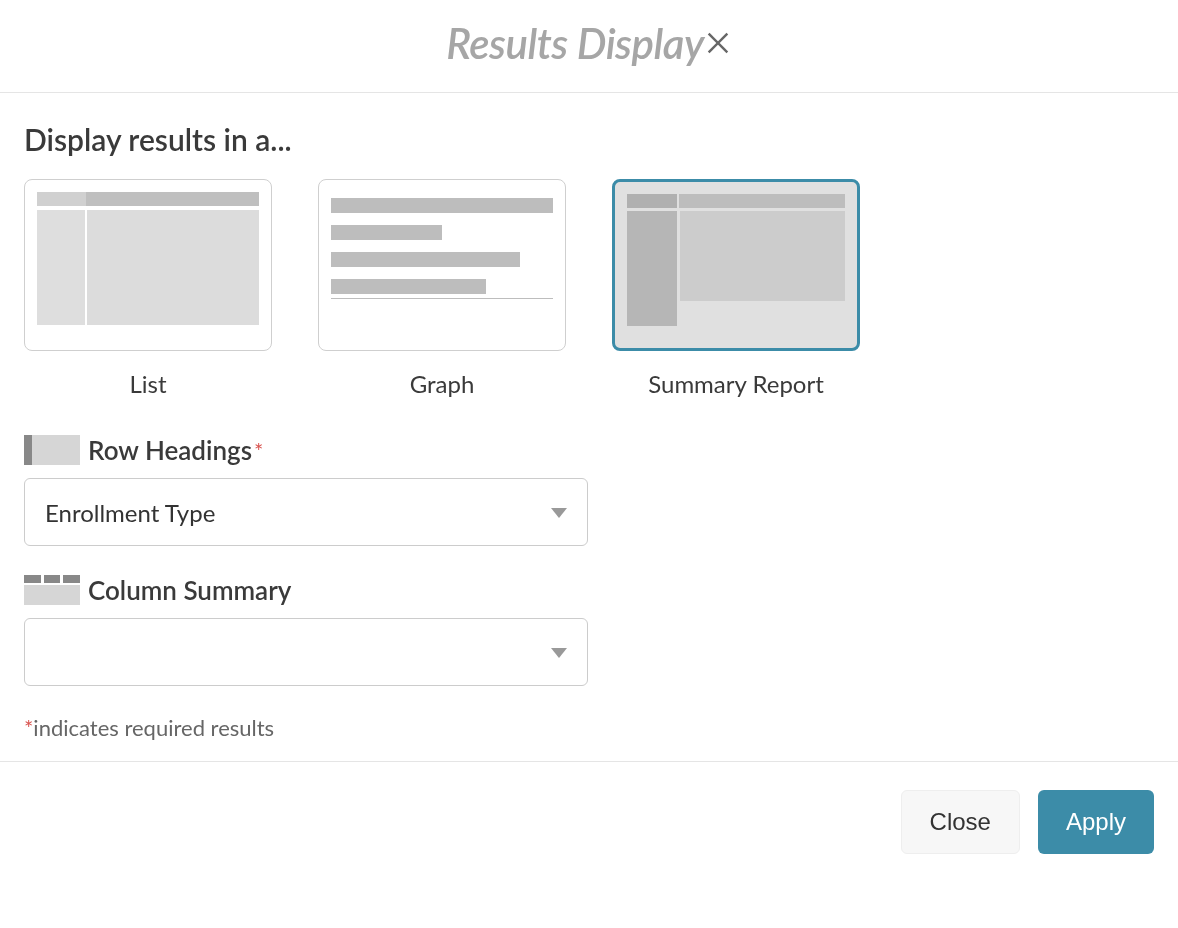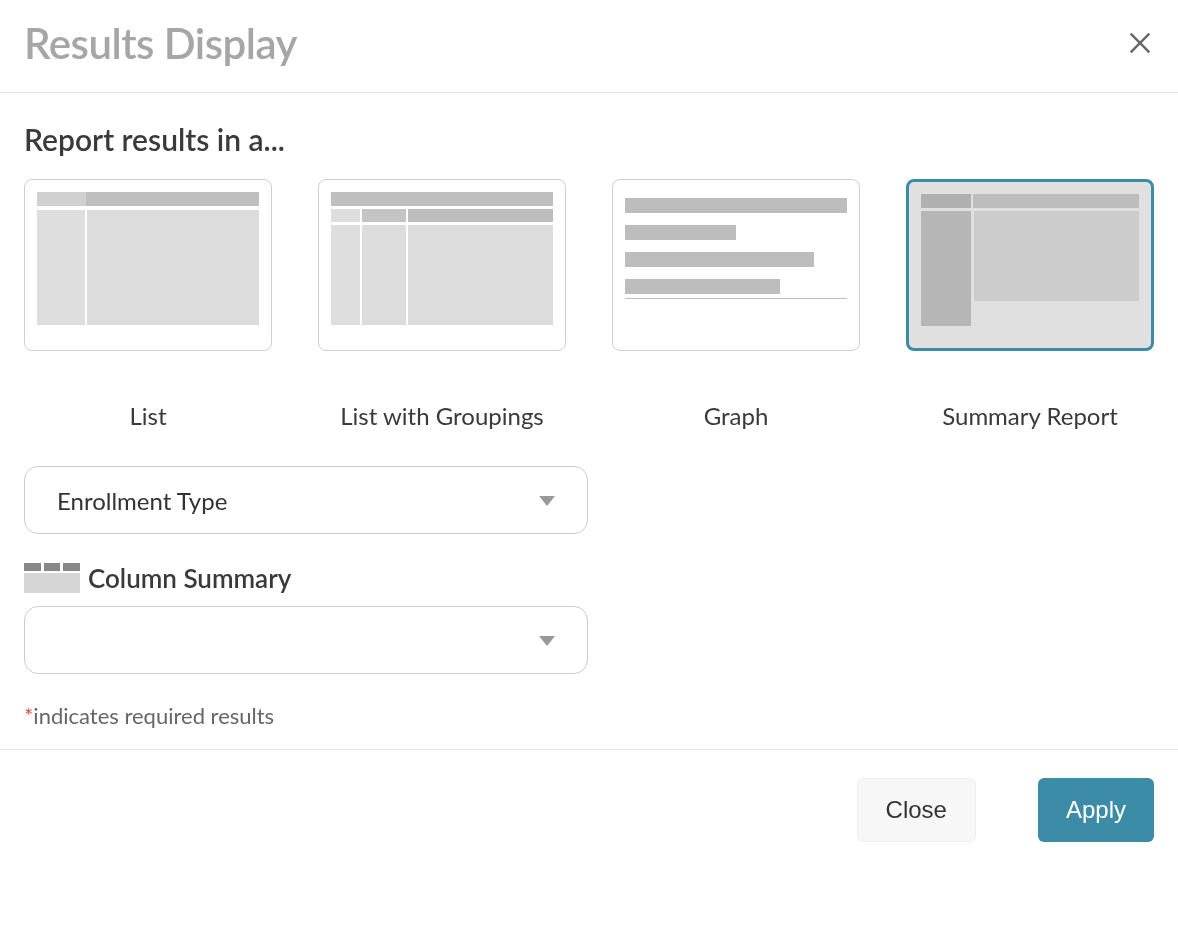--- a/index.html
+++ b/index.html
@@ -12,23 +12,24 @@
       background: #fff;
       color: #333;
       width: 1178px;
     }
     .modal {
       padding: 0;
     }
     .modal-header {
       display: flex;
       align-items: center;
-      justify-content: space-between;
+      justify-content: center;
       padding: 18px 24px 24px 24px;
       border-bottom: 1px solid #e5e5e5;
+      font-style: italic;
     }
     .modal-title {
       font-size: 42px;
       font-weight: 600;
       color: #a6a6a6;
       letter-spacing: -0.5px;
     }
     .close-icon {
       width: 28px;
       height: 28px;
@@ -51,21 +52,20 @@
     .options-row {
       display: flex;
       gap: 46px;
       margin-bottom: 36px;
     }
     .option-card {
       display: flex;
       flex-direction: column;
       align-items: center;
       cursor: pointer;
-      gap: 32px;
     }
     .option-box {
       width: 248px;
       height: 172px;
       border: 1px solid #cfcfcf;
       border-radius: 8px;
       padding: 12px;
       display: flex;
       flex-direction: column;
       background: #fff;
@@ -262,25 +262,25 @@
     .icon-colhead .bottom {
       flex: 1;
       background: #d6d6d6;
       margin-top: 2px;
     }
 
     .select-box {
       width: 564px;
       height: 68px;
       border: 1px solid #ccc;
-      border-radius: 14px;
+      border-radius: 6px;
       display: flex;
       align-items: center;
       justify-content: space-between;
-      padding: 0 32px;
+      padding: 0 20px;
       cursor: pointer;
       font-size: 24px;
       color: #333;
       background: #fff;
     }
     .select-arrow {
       color: #888;
       font-size: 14px;
     }
 
@@ -312,74 +312,57 @@
       justify-content: center;
     }
     .btn-close {
       background: #f7f7f7;
       border: 1px solid #eee;
       color: #333;
     }
     .btn-apply {
       background: #3c8ca8;
       color: #fff;
-      margin-left: 44px;
     }
   </style>
 </head>
 <body>
 
 <div class="modal">
 
   <div class="modal-header">
     <div class="modal-title">Results Display</div>
     <div class="close-icon">
       <svg viewBox="0 0 24 24" fill="none" stroke="currentColor" stroke-width="2">
         <line x1="4" y1="4" x2="20" y2="20"></line>
         <line x1="20" y1="4" x2="4" y2="20"></line>
       </svg>
     </div>
   </div>
 
   <div class="modal-body">
 
-    <div class="section-title">Report results in a...</div>
+    <div class="section-title">Display results in a...</div>
 
     <div class="options-row">
 
       <div class="option-card">
         <div class="option-box opt-list">
           <div class="header-bar">
             <div class="seg-a"></div>
               <div class="seg-b"></div>
           </div>
           <div class="body-bar">
             <div class="seg-a"></div>
               <div class="seg-b"></div>
           </div>
         </div>
         <div class="option-label">List</div>
       </div>
 
-      <div class="option-card">
-        <div class="option-box opt-grp">
-          <div class="header-bar"></div>
-          <div class="sub-row hdr">
-            <div class="seg-a"></div>
-              <div class="seg-b"></div>
-              <div class="seg-c"></div>
-          </div>
-          <div class="sub-row body">
-            <div class="seg-a"></div>
-              <div class="seg-b"></div>
-              <div class="seg-c"></div>
-          </div>
-        </div>
-        <div class="option-label">List with Groupings</div>
-      </div>
 
       <div class="option-card">
         <div class="option-box opt-graph">
           <div class="bar b1"></div>
           <div class="bar b2"></div>
           <div class="bar b3"></div>
           <div class="bar b4"></div>
           <div class="axis"></div>
         </div>
         <div class="option-label">Graph</div>
@@ -395,20 +378,28 @@
             <div class="seg-a"></div>
               <div class="seg-b"></div>
           </div>
         </div>
         <div class="option-label">Summary Report</div>
       </div>
 
     </div>
 
     <div class="field-group">
+      <div class="field-label-row">
+        <div class="field-icon icon-rowhead">
+          <div class="dark"></div>
+            <div class="light"></div>
+        </div>
+        <span class="field-label">Row Headings</span>
+        <span class="required-mark">*</span>
+      </div>
       <div class="select-box">
         <span>Enrollment Type</span>
         <span class="select-arrow">
           <svg width="16" height="10" viewBox="0 0 16 10">
               <polygon points="0,0 16,0 8,10" fill="#999"></polygon>
             </svg>
         </span>
       </div>
     </div>
 

